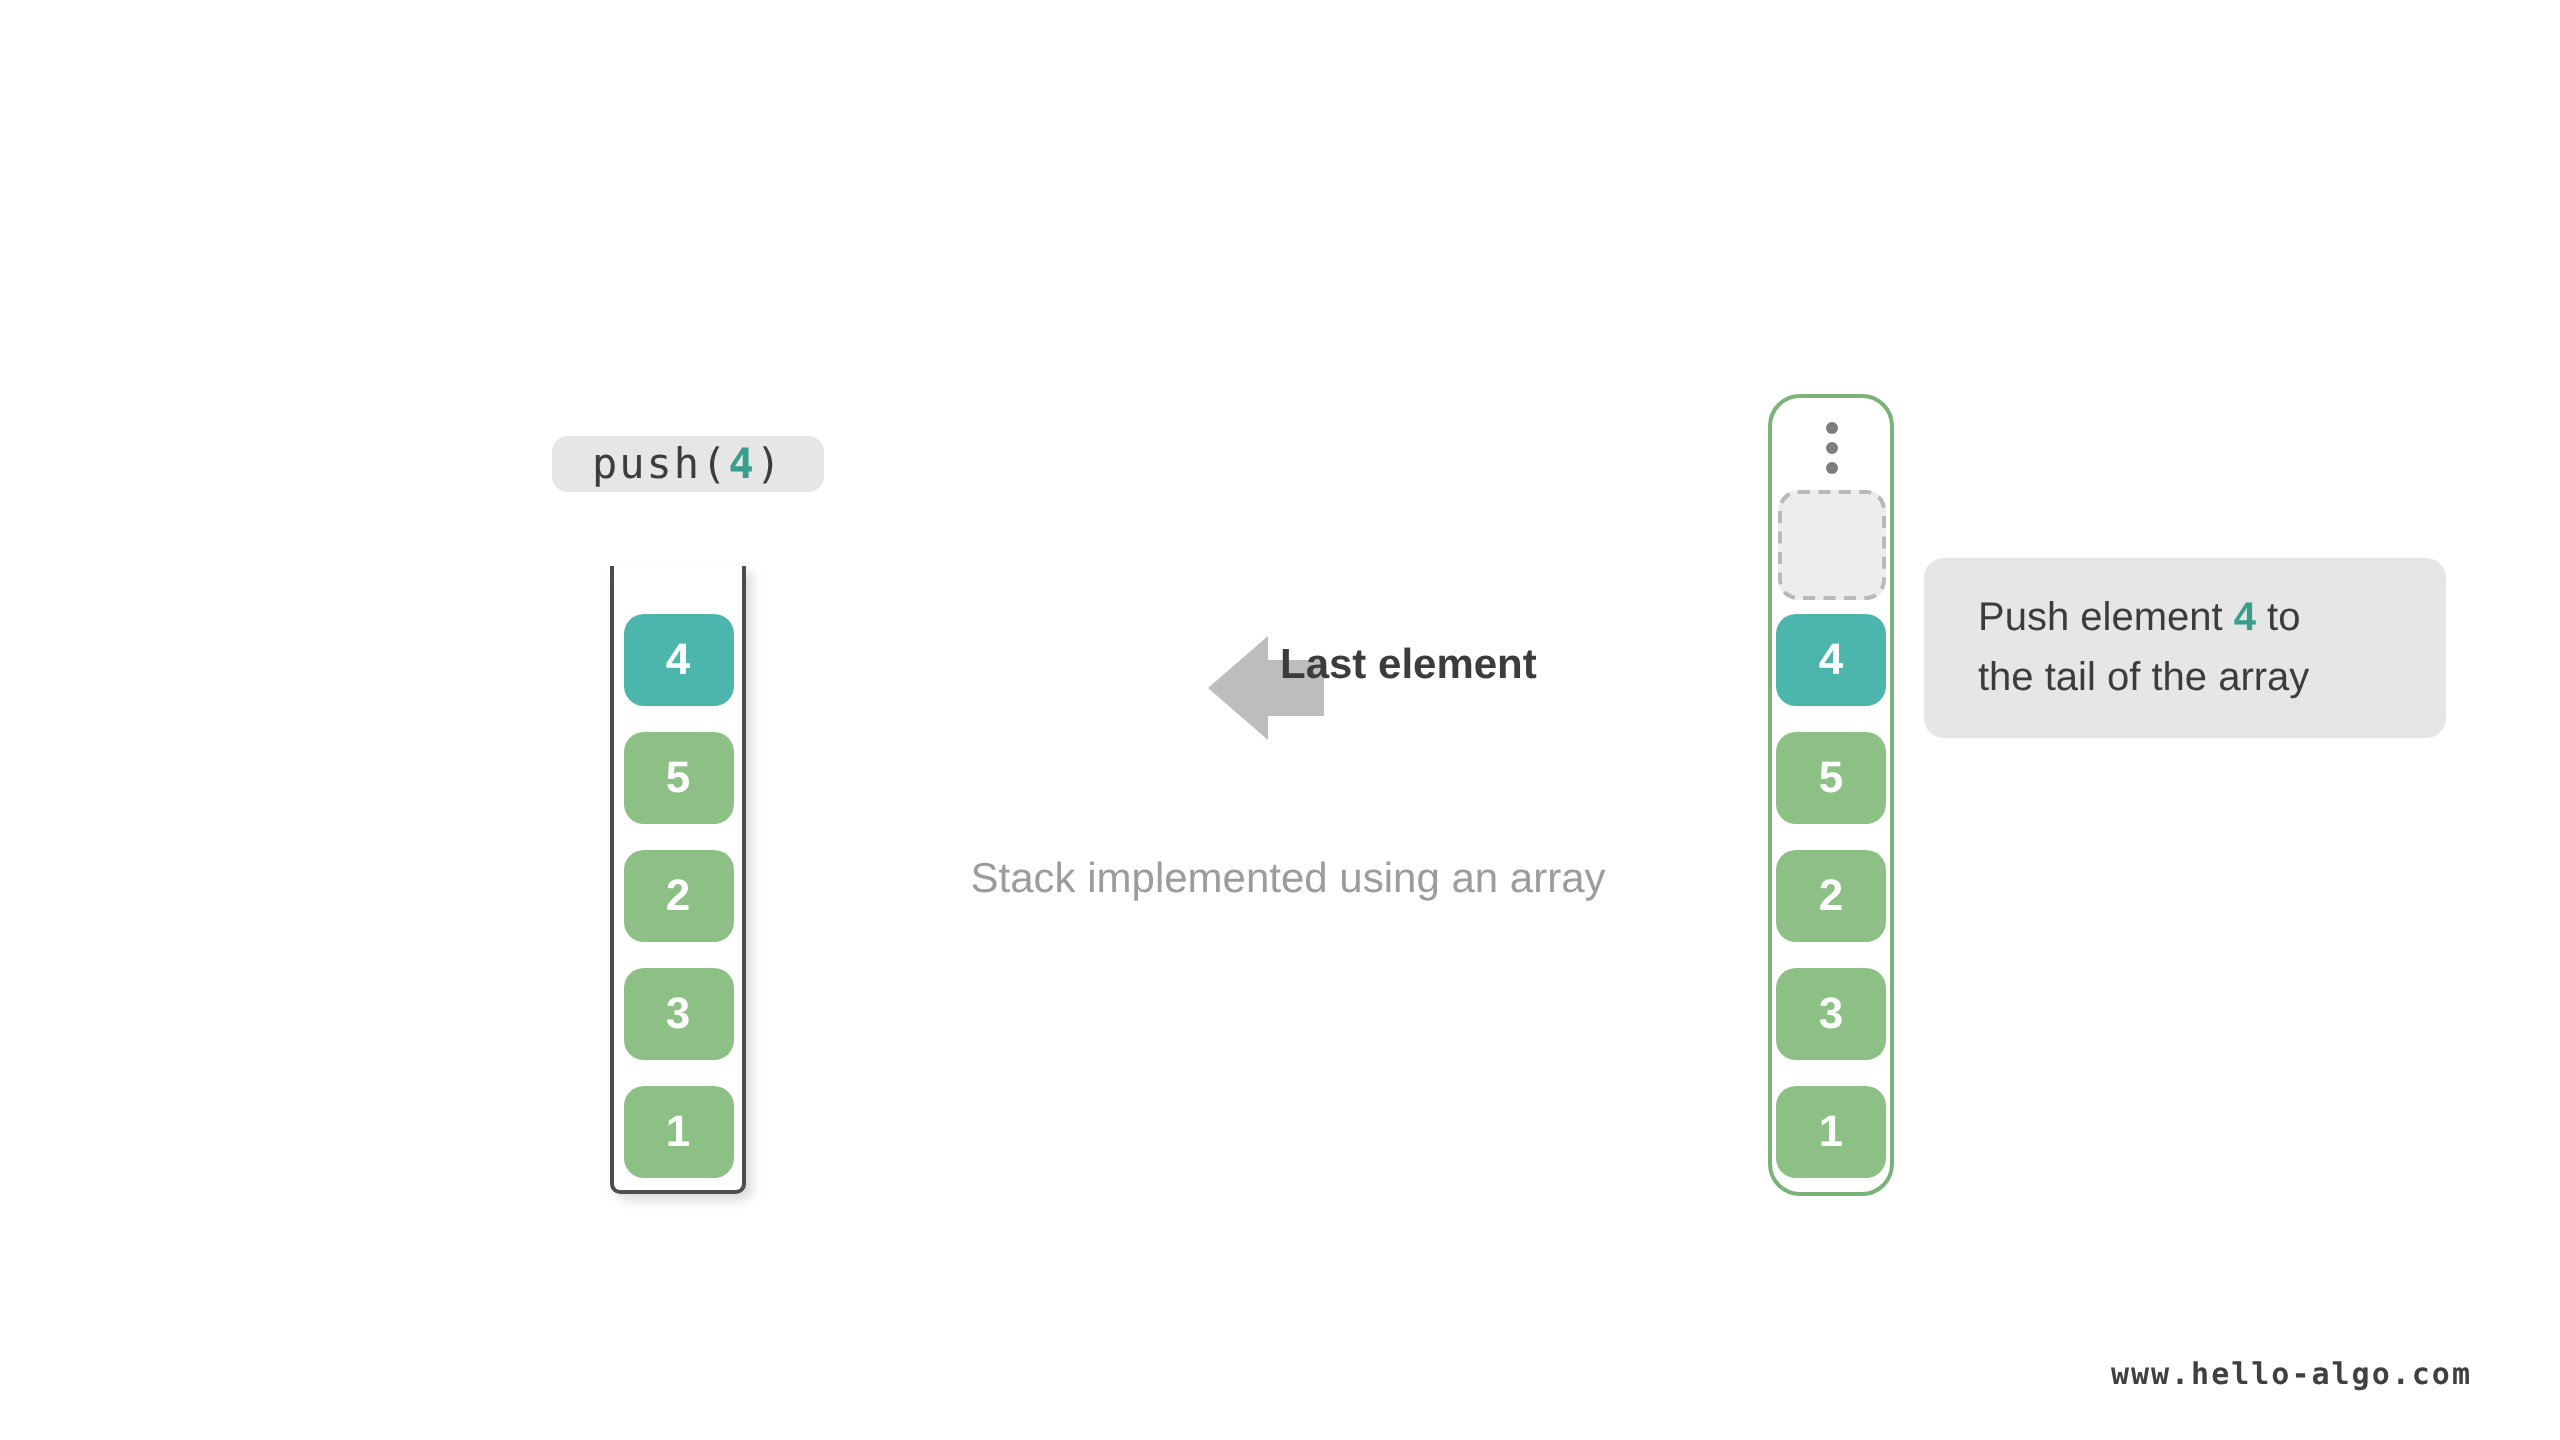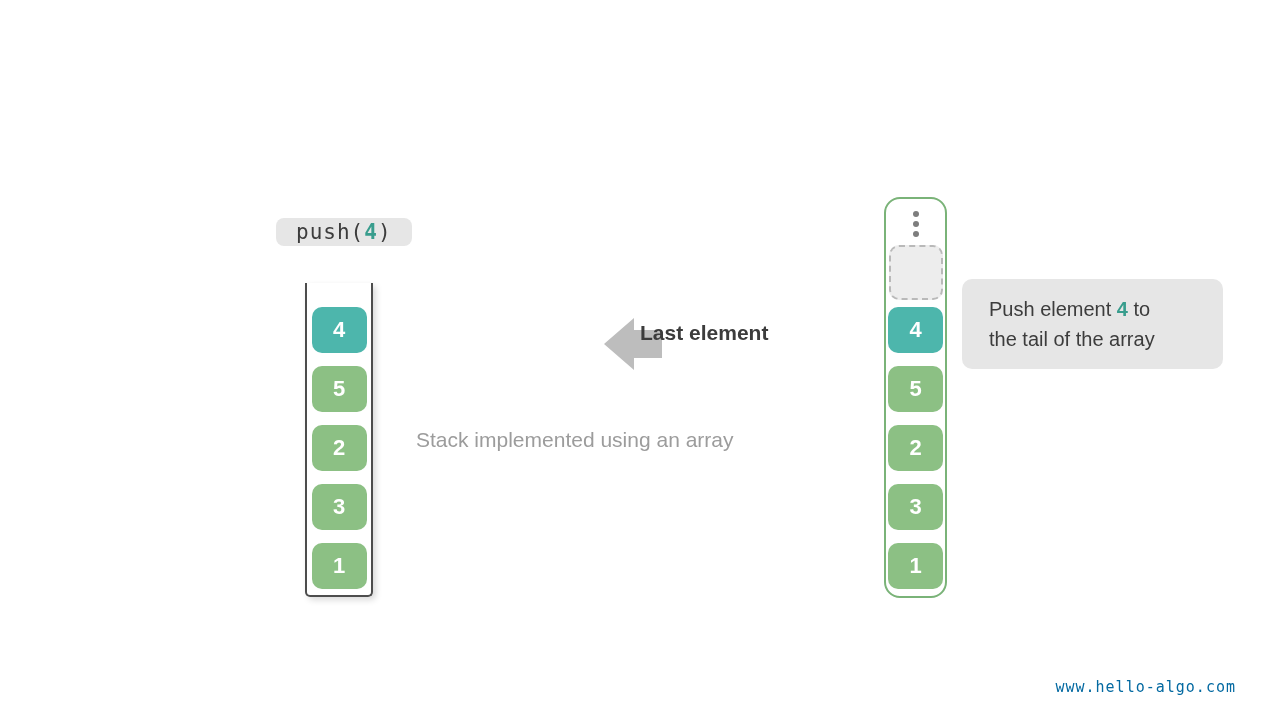--- a/index.html
+++ b/index.html
@@ -90,22 +90,23 @@
   }
   .label-last {
     position: absolute;
     left: 640px; top: 321px;
     width: 220px;
     font-size: 21px; font-weight: bold;
     color: var(--dark-text);
   }
   .caption {
     position: absolute;
-    left: 416px; top: 428px;
+    left: 444px; top: 428px;
     width: 400px;
+    text-align: center;
     font-size: 21px;
     color: var(--gray-text);
   }
   .label-first {
     position: absolute;
     left: 633px; top: 555px;
     width: 220px;
     text-align: right;
     font-size: 21px; font-weight: bold;
     color: var(--dark-text);
@@ -138,22 +139,23 @@
     color: #8e8e8e;
     letter-spacing: 2px;
   }
 
   
   .watermark {
     position: absolute;
     right: 44px; top: 678px;
     font-family: "DejaVu Sans Mono", monospace;
     font-size: 15px;
-    color: #0369a1;
+    color: #404040;
     letter-spacing: 1px;
+    font-weight: bold;
   }
 </style>
 </head>
 <body>
 
 <div class="canvas">
 
   <div class="push-label">
     <span>push(</span>
       <span class="accent-num">4</span>

